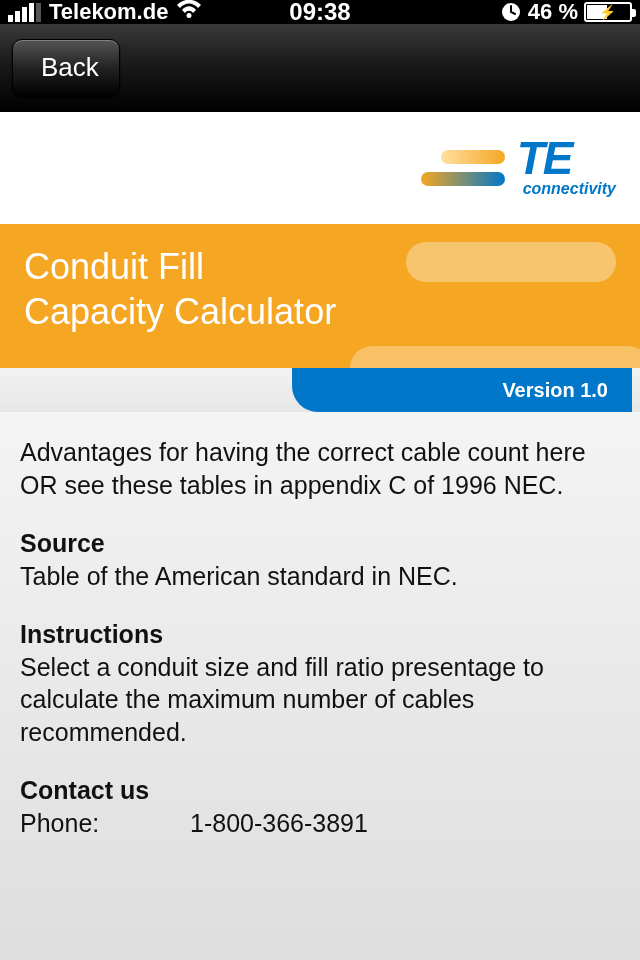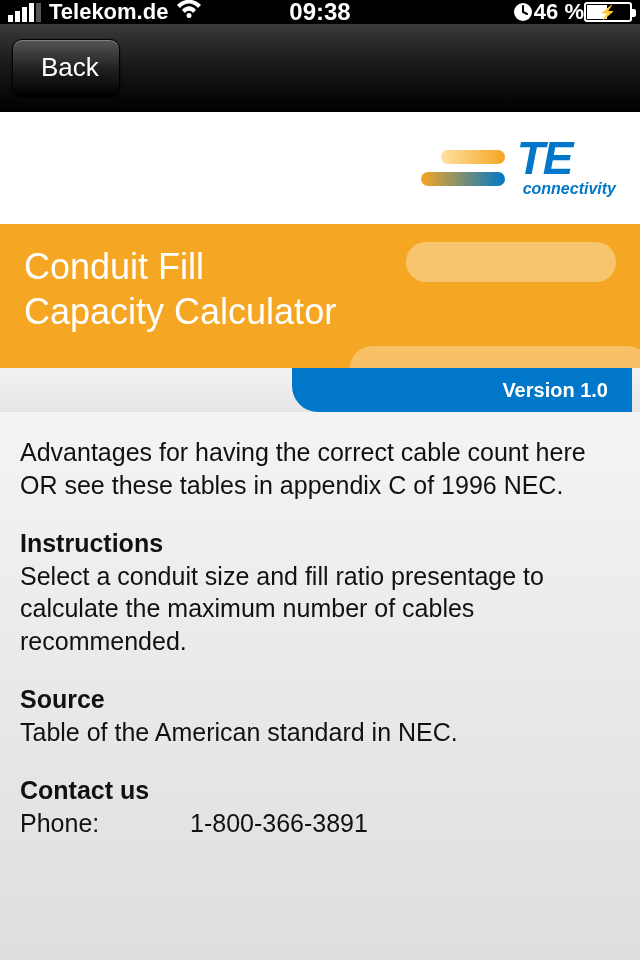--- a/index.html
+++ b/index.html
@@ -21,21 +21,21 @@
   .signal-bars { display: flex; align-items: flex-end; gap: 2px; height: 20px; }
   .signal-bars span { width: 5px; background: #fff; display: inline-block; }
   .signal-bars span:nth-child(1){height:7px;}
   .signal-bars span:nth-child(2){height:11px;}
   .signal-bars span:nth-child(3){height:15px;}
   .signal-bars span:nth-child(4){height:19px;}
   .signal-bars span:nth-child(5){height:19px; background:#555;}
   .carrier { font-size: 22px; font-weight: 600; }
   .wifi-icon { font-size: 22px; }
   .status-center { flex: 0 0 auto; font-size: 24px; font-weight: 700; }
-  .status-right { flex: 1; display: flex; justify-content: flex-end; align-items: center; font-size: 22px; }
+  .status-right { flex: 1; display: flex; justify-content: flex-end; align-items: center; gap: 6px; font-size: 22px; }
   .clock-icon svg { display:block; }
   .battery { display: inline-flex; align-items: center; }
   .battery-body { width: 48px; height: 20px; border: 2px solid #fff; border-radius: 3px; position: relative; display:flex; align-items:center; justify-content:center; }
   .battery-body::after { content:""; position:absolute; right:-6px; top:5px; width:4px; height:8px; background:#fff; border-radius:0 2px 2px 0;}
   .battery-fill { position:absolute; left:1px; top:1px; bottom:1px; width:46%; background:#fff; }
   .bolt { position: relative; z-index: 2; font-size: 14px; color:#000; }
 
   
   .nav-bar {
     height: 88px;
@@ -223,26 +223,26 @@
 
   <div class="version-strip">
     <div class="version-tab">
       <span>Version 1.0</span>
     </div>
   </div>
 
   <div class="body">
     <p>Advantages for having the correct cable count here OR see these tables in appendix C of 1996 NEC.</p>
     <p>
+      <span class="section-title">Source</span><br>
+      <span>Table of the American standard in NEC.</span>
+    </p>
+    <p>
       <span class="section-title">Instructions</span><br>
       <span>Select a conduit size and fill ratio presentage to calculate the maximum number of cables recommended.</span>
-    </p>
-    <p>
-      <span class="section-title">Source</span><br>
-      <span>Table of the American standard in NEC.</span>
     </p>
     <div>
       <div class="section-title">Contact us</div>
       <div class="contact-row">
         <span class="contact-label">Phone:</span>
         <span>1-800-366-3891</span>
       </div>
 
     </div>
   </div>

